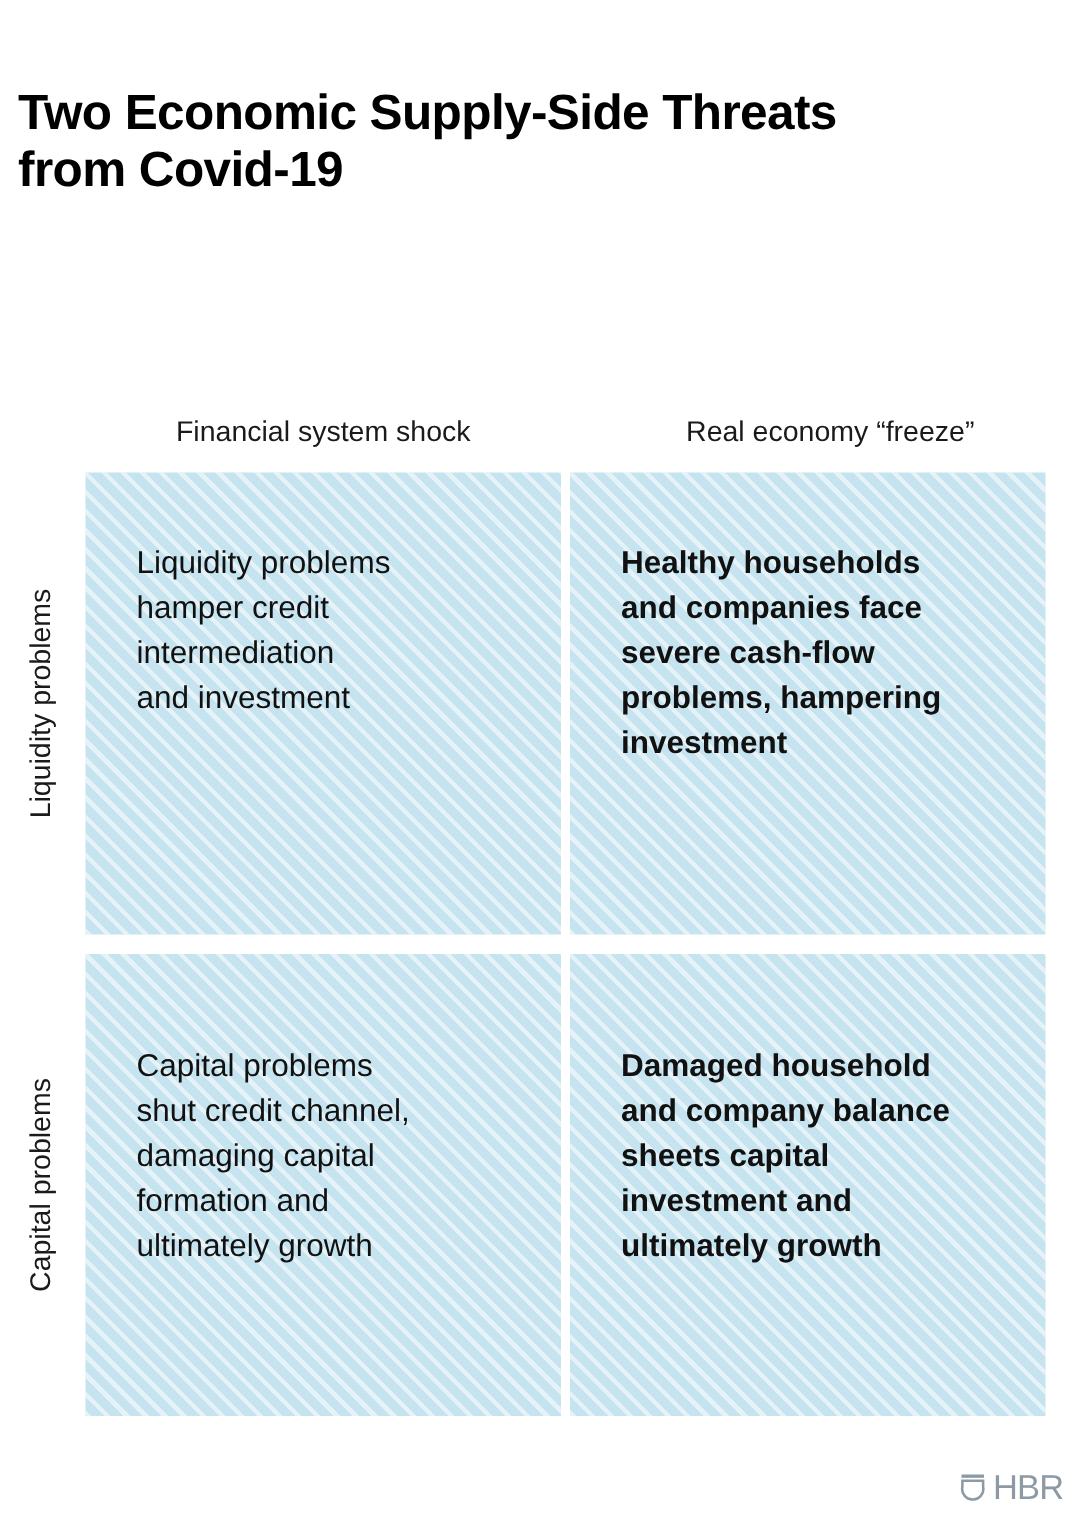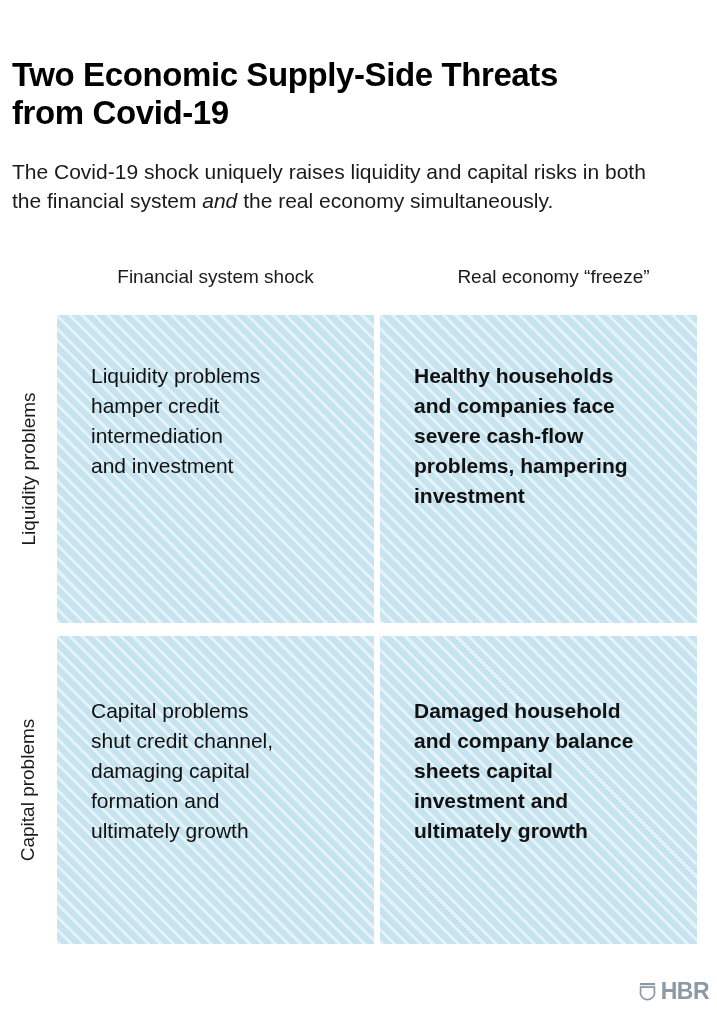--- a/index.html
+++ b/index.html
@@ -57,21 +57,21 @@
     width: 717px;
   }
 
   .col-headers {
     position: relative;
     height: 34px;
   }
 
   .col-header {
     position: absolute;
-    top: 0;
+    top: 12px;
     font-size: 19px;
     color: #1a1a1a;
     text-align: center;
     white-space: nowrap;
   }
 
   .col-header.c0 { left: 57px;  width: 317px; }
   .col-header.c1 { left: 395px; width: 317px; }
 
   .grid {
@@ -154,32 +154,31 @@
   }
 
   .logo-mark {
     display: block;
     width: 17px;
     height: 19px;
   }
 
   .logo-text {
     font-size: 23px;
-    font-weight: bold;
+    font-weight: normal;
     letter-spacing: -0.5px;
     color: #8d99a4;
     line-height: 1;
   }
 </style>
 </head>
 <body>
 
 <div class="header">
   <div class="title">Two Economic Supply-Side Threats from Covid-19</div>
-  <div class="subtitle"><span>The Covid-19 shock uniquely raises liquidity and capital risks in both the financial system </span><span class="em">and</span><span> the real economy simultaneously.</span></div>
 </div>
 
 <div class="matrix">
 
   <div class="col-headers">
     <div class="col-header c0">Financial system shock</div>
     <div class="col-header c1">Real economy “freeze”</div>
   </div>
 
   <div class="grid">

